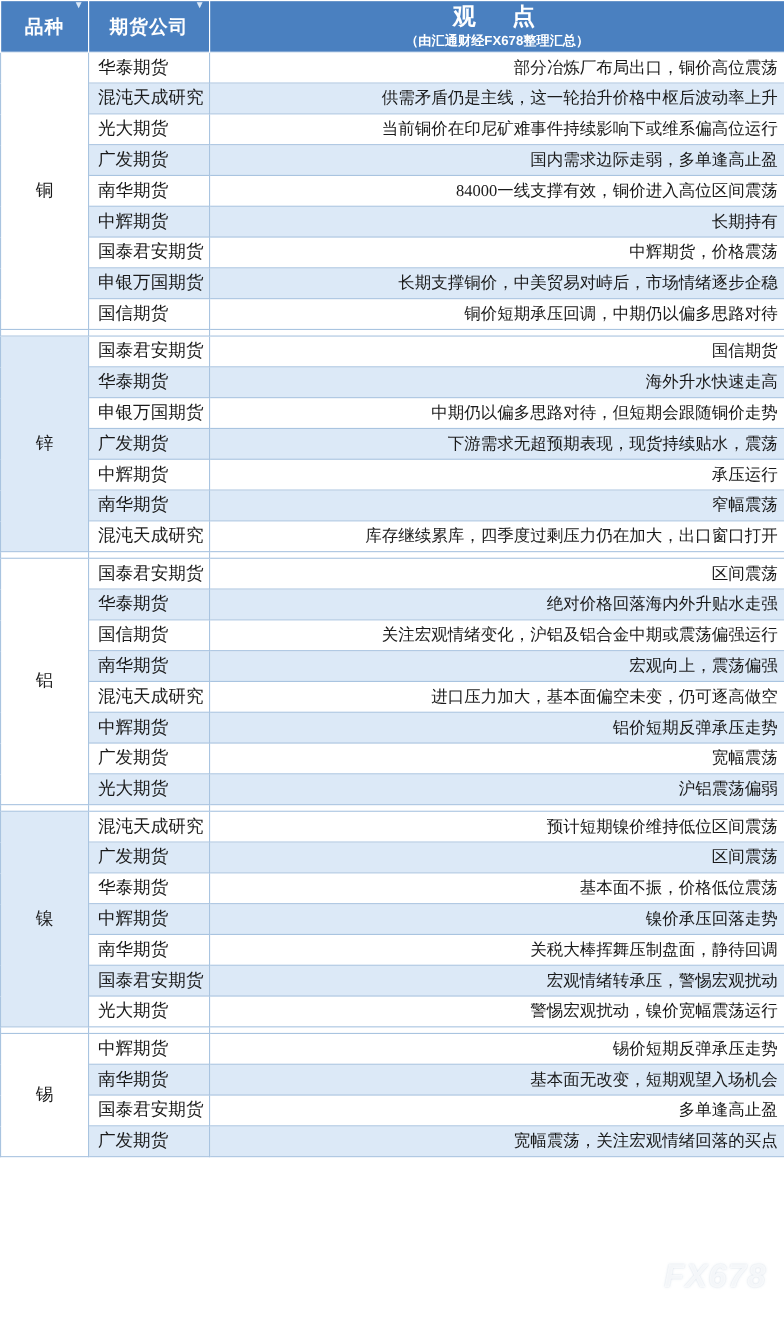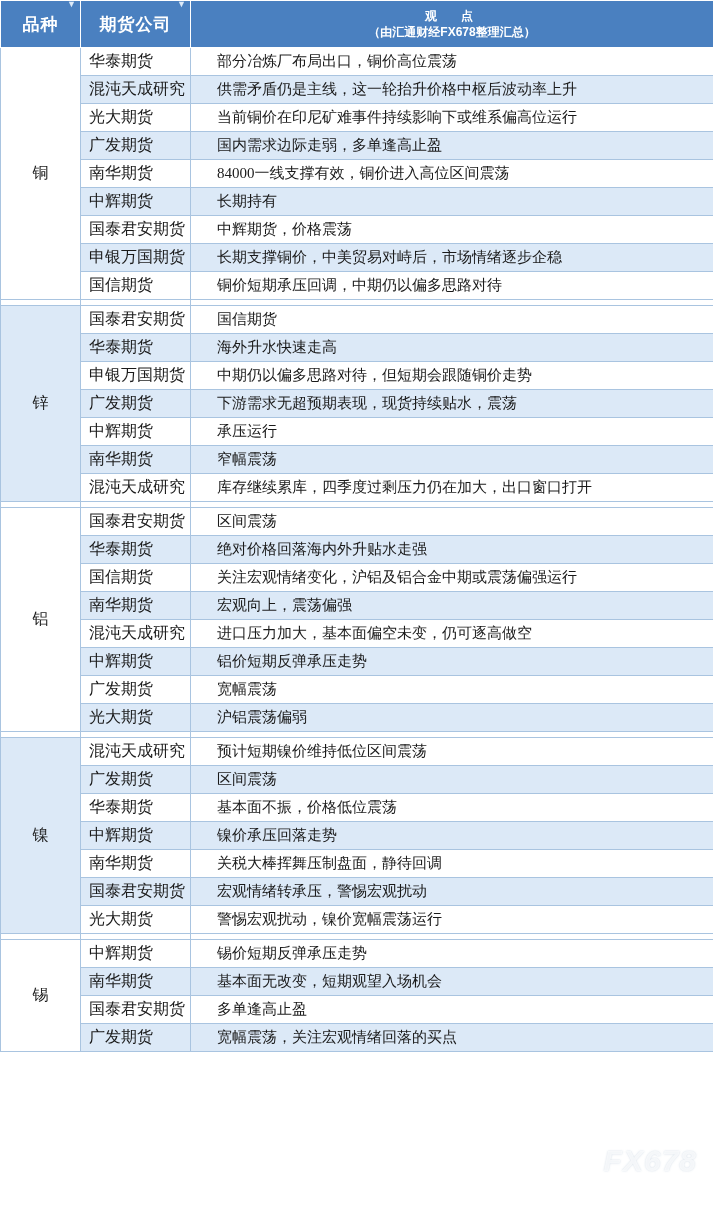--- a/index.html
+++ b/index.html
@@ -42,21 +42,21 @@
     font-size: 17px;
     letter-spacing: 1px;
   }
   th.head-view {
     font-size: 17px;
     line-height: 1.25;
   }
   th.head-view .title-main {
     display: block;
     letter-spacing: 6px;
-    font-size: 12px;
+    font-size: 21px;
   }
   th.head-view .title-sub {
     display: block;
     font-size: 12px;
     font-weight: bold;
     letter-spacing: 0px;
     margin-top: 1px;
   }
   .filter-mark {
     float: right;
@@ -84,21 +84,21 @@
     border-top: 1px solid #a9c4e0;
     border-bottom: 1px solid #a9c4e0;
   }
   td.variety.alt { background: #dce9f7; }
   td.company {
     text-align: left;
     padding-left: 8px;
     font-size: 16px;
   }
   td.view {
-    text-align: left;
+    text-align: right;
     padding-left: 26px;
   }
   tr.zebra td.company, tr.zebra td.view {
     background: #dce9f7;
   }
   tr.plain td.company, tr.plain td.view {
     background: #ffffff;
   }
   .spacer-row td {
     height: 6px;

